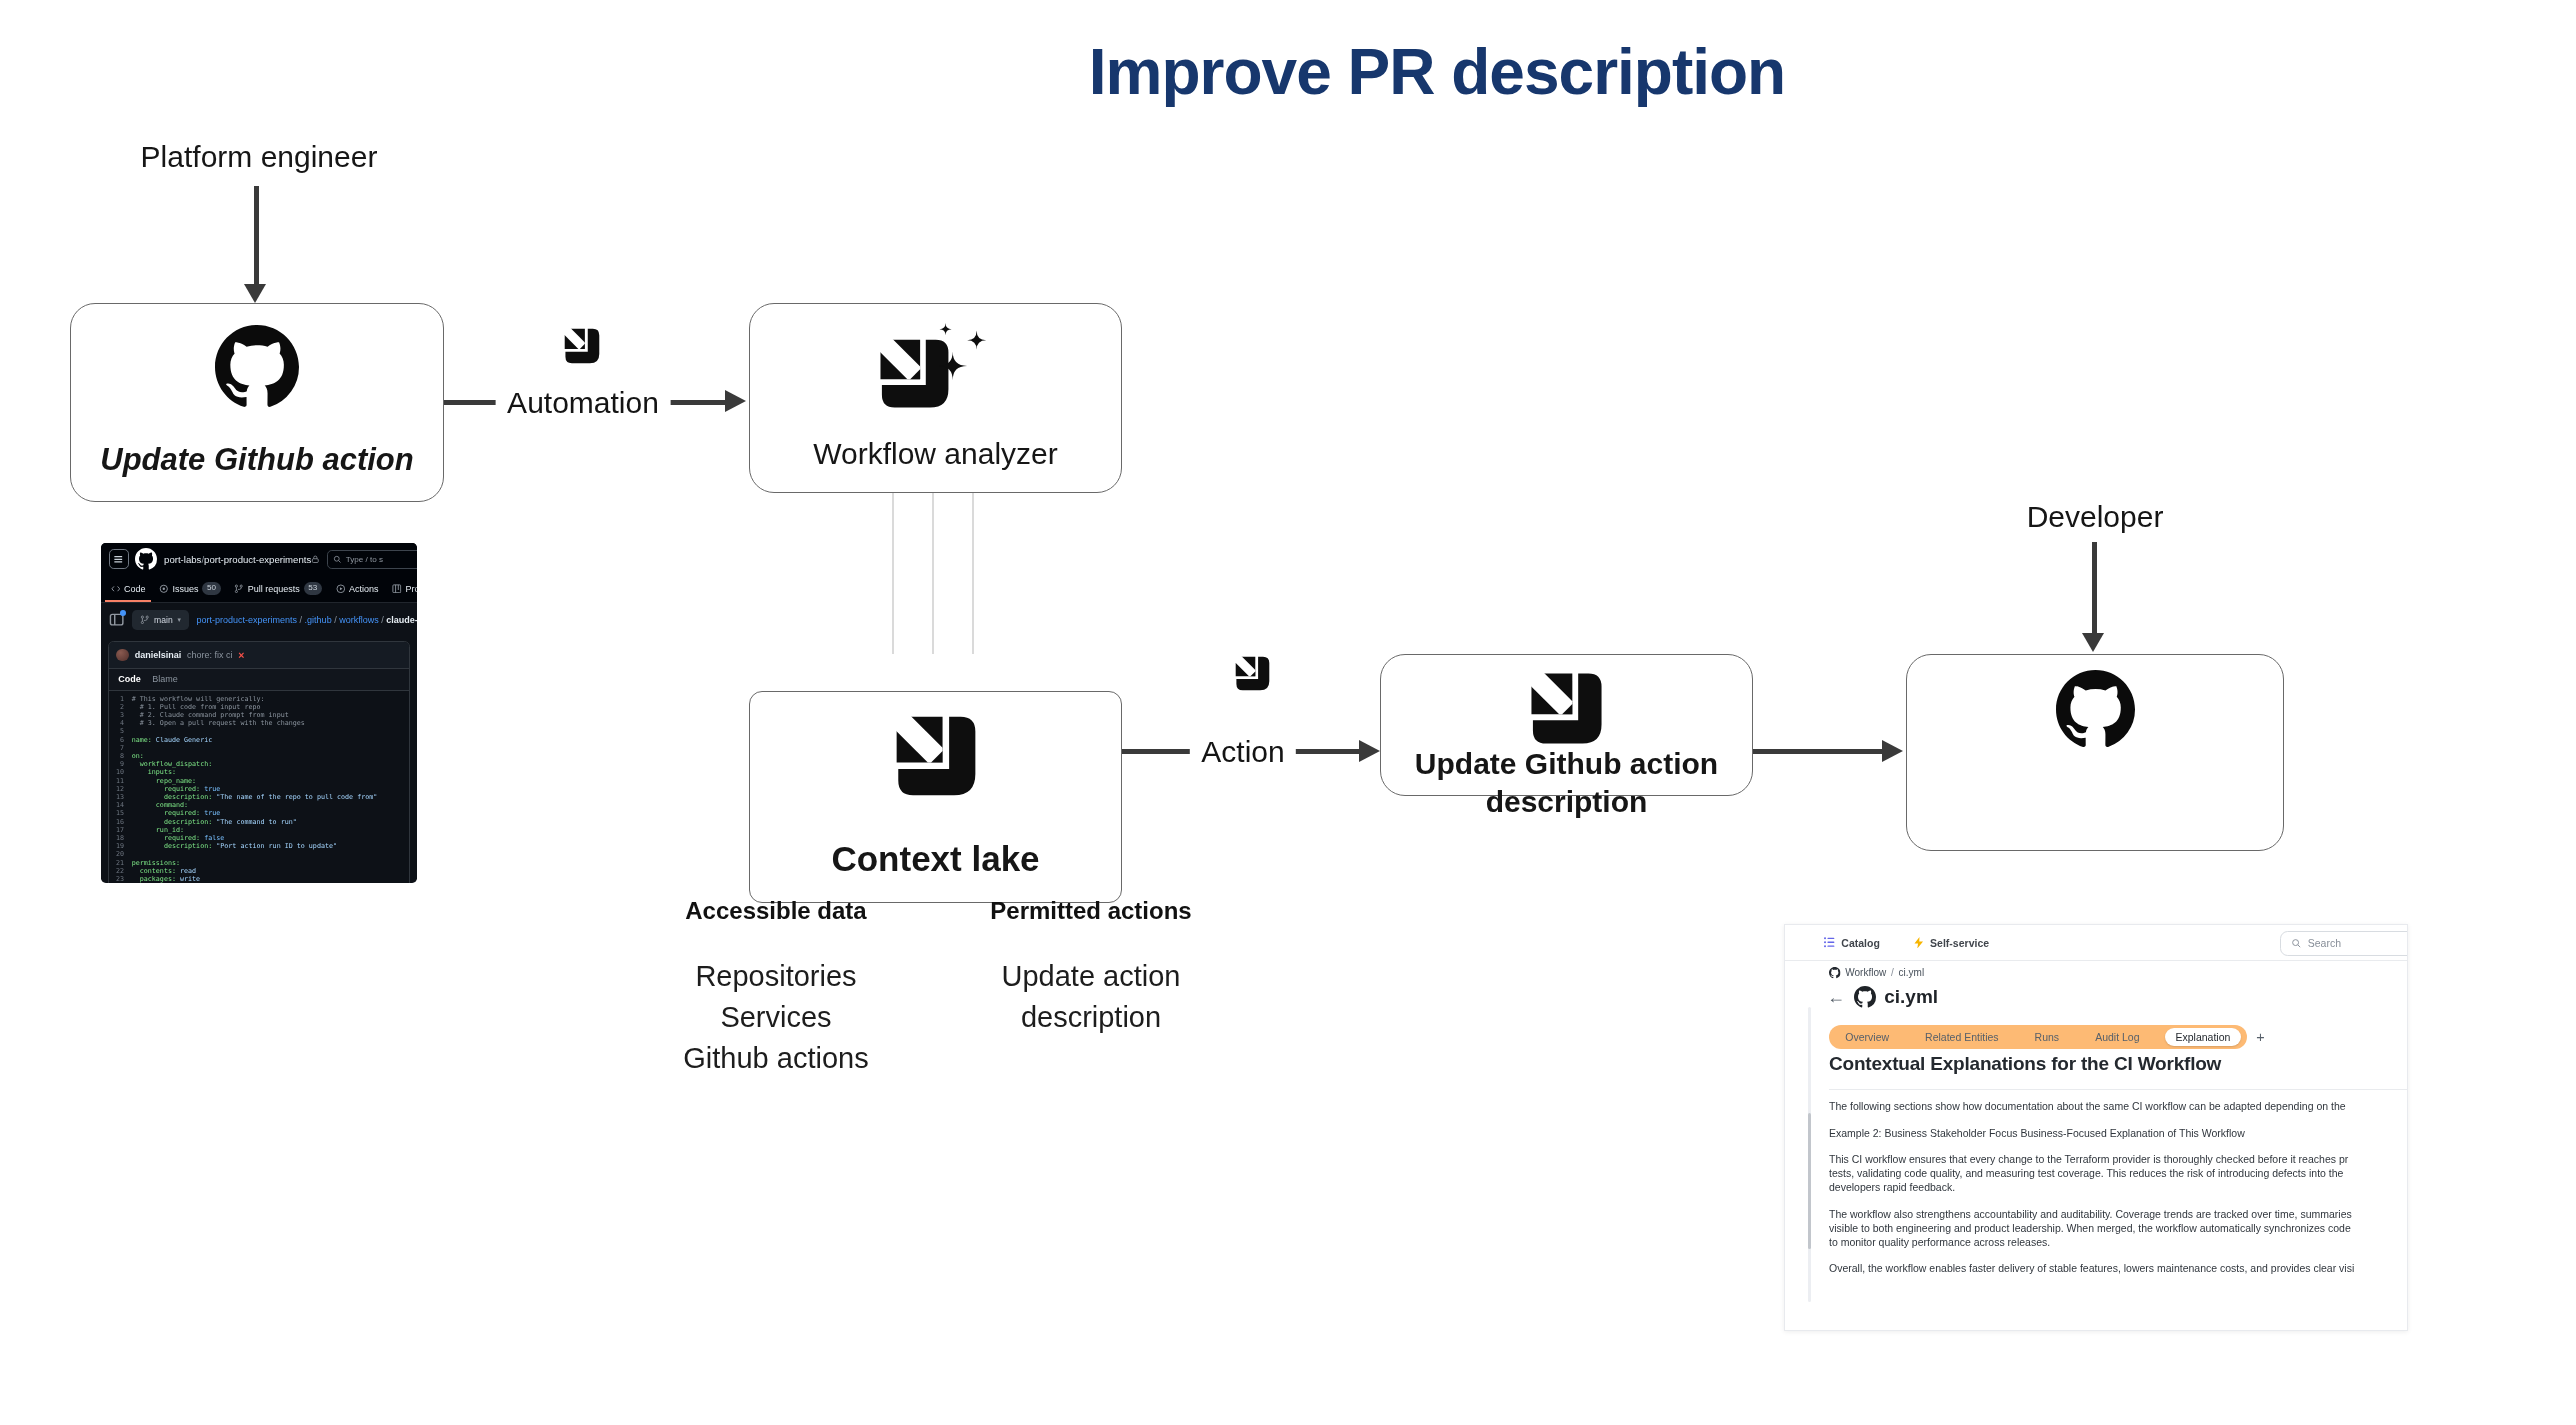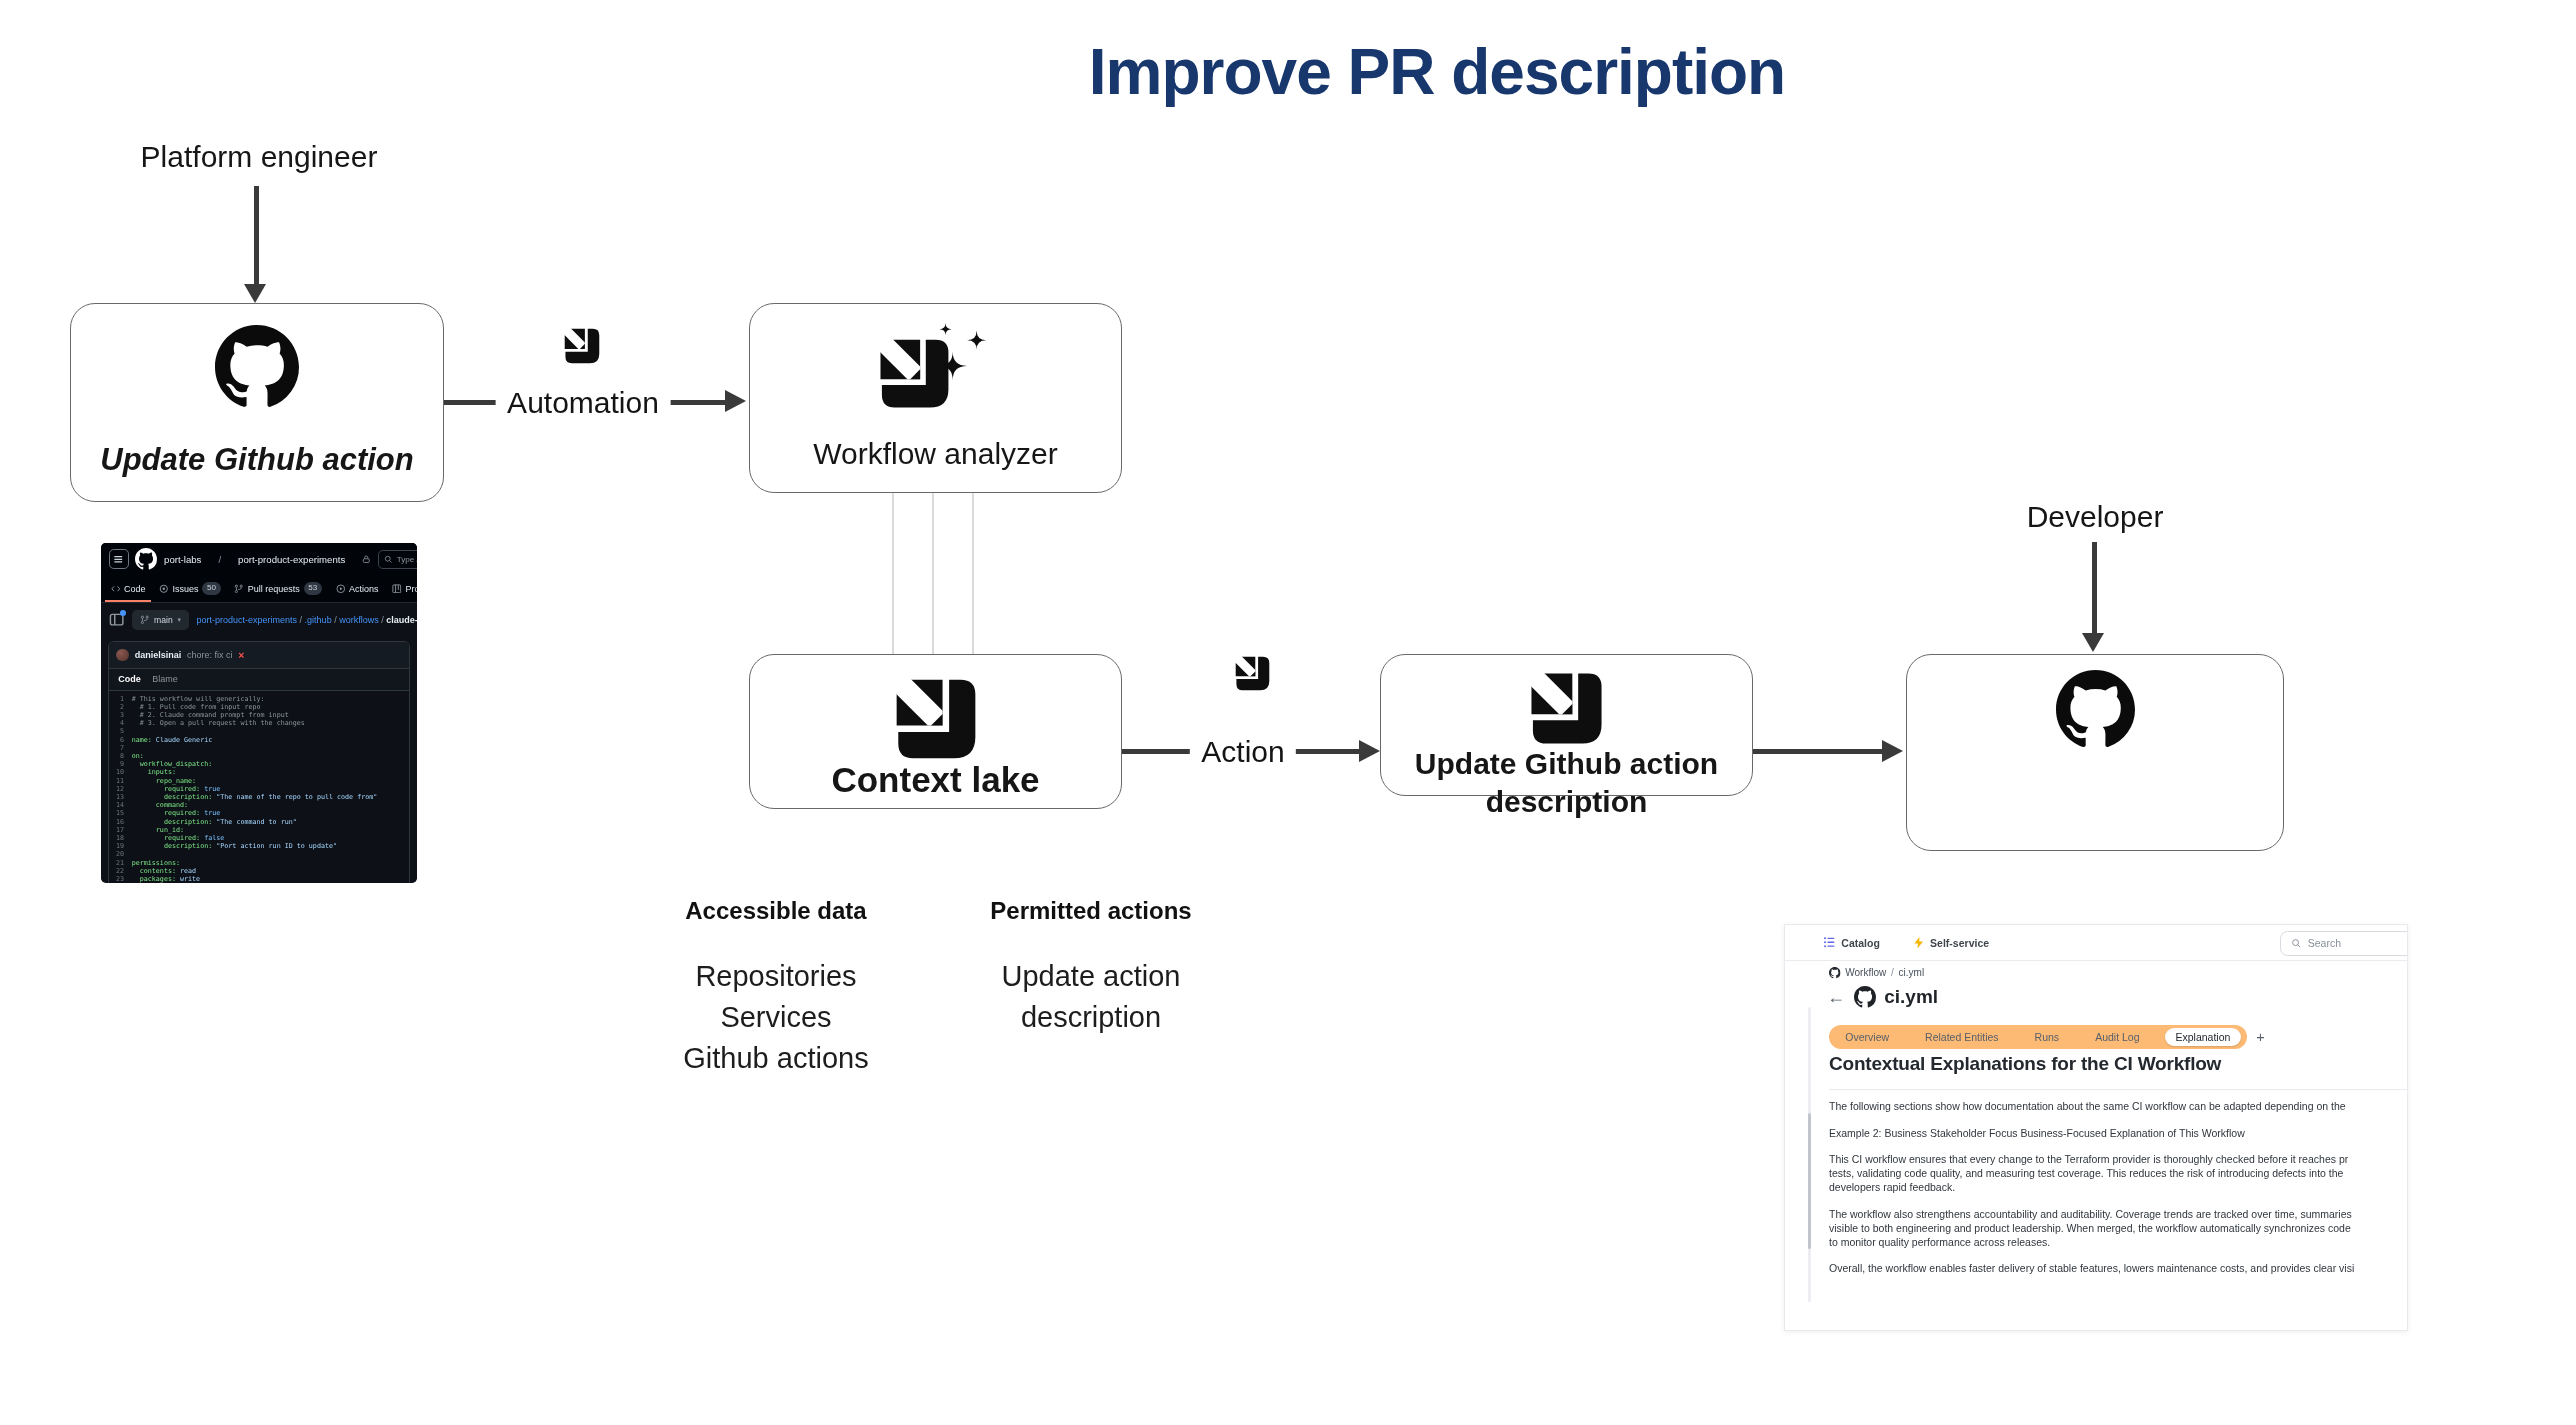--- a/index.html
+++ b/index.html
@@ -28,21 +28,21 @@
 
   .listhead { position:absolute; transform:translateX(-50%); font-size:24px; font-weight:bold; color:#111; white-space:nowrap; }
   .listbody { position:absolute; transform:translateX(-50%); font-size:29px; color:#1d1d1d; line-height:41px; text-align:center; }
 
   
   #gh { position:absolute; left:101px; top:543px; width:316px; height:340px; background:#0d1117;
     border-radius:4.8px; overflow:hidden; font-family:"Liberation Sans", sans-serif; }
   .gh-r1 { height:32px; background:#010409; display:flex; align-items:center; gap:6.7px; padding:0 0 0 7.7px; }
   .gh-burger { width:20px; height:20px; border:1px solid #6e7681; border-radius:4.8px; color:#c9d1d9;
     display:flex; align-items:center; justify-content:center; flex:none; }
-  .gh-repo { font-size:9.6px; color:#e6edf3; white-space:nowrap; display:flex; align-items:center; gap:17px;text-align:center; }
+  .gh-repo { font-size:9.6px; color:#e6edf3; white-space:nowrap; display:flex; align-items:center; gap:0;text-align:center; }
   .gh-repo .sep { color:#8b949e; }
   .gh-search { margin-left:auto; margin-right:-5.7px; width:104px; height:19px; border:1px solid #3d444d; border-radius:4.8px;
     display:flex; align-items:center; gap:3.8px; padding:0 5.8px; color:#9198a1; font-size:8.1px; flex:none; white-space:nowrap; }
   .gh-r2 { height:28px; background:#010409; border-bottom:1px solid #21262d; display:flex; align-items:stretch; gap:1.9px; padding:0 3.8px; }
   .gh-tab { display:flex; align-items:center; gap:3.8px; padding:0 5.8px; font-size:9px; color:#e6edf3; white-space:nowrap; }
   .gh-tab.active { box-shadow:inset 0 -1.9px 0 #f78166; }
   .gh-badge { background:#2f3742; border-radius:7.7px; padding:0 4.8px; font-size:8.1px; line-height:12.5px; color:#c9d1d9; }
   .gh-r3 { height:33px; display:flex; align-items:center; gap:8px; padding:0 7.7px; white-space:nowrap; overflow:hidden; }
   .gh-docicon { position:relative; width:15.3px; height:15.3px; color:#9198a1; flex:none; }
   .gh-docicon .dot { position:absolute; right:-1.9px; top:-1.9px; width:5.8px; height:5.8px; border-radius:50%; background:#4493f8; }
@@ -198,21 +198,21 @@
         <use href="#i-sparkle" x="63" y="2" width="13" height="13"></use>
       </svg>
     </span>
     <div class="nlabel" style="font-size:30px; margin-top:auto; margin-bottom:21px;">Workflow analyzer</div>
   </div>
 
   <div class="thinline" style="left:892px; top:493px; height:161px;"></div>
   <div class="thinline" style="left:932px; top:493px; height:161px;"></div>
   <div class="thinline" style="left:972px; top:493px; height:161px;"></div>
 
-  <div class="node" style="left:749px; top:654px; width:373px; height:155px;">
+  <div class="node" style="left:749px; top:691px; width:373px; height:212px;border-radius:13px;">
     <span class="icon" style="margin-top:23px;">
       <svg width="82" height="82" viewBox="0 0 86 86">
           <use href="#i-port" width="86" height="86"></use>
         </svg>
     </span>
     <div class="nlabel bold" style="font-size:35px; margin-top:auto; margin-bottom:23px;">Context lake</div>
   </div>
 
   <span class="icon" style="position:absolute; left:1235px; top:656px;">
     <svg width="35" height="35" viewBox="0 0 36 36">

